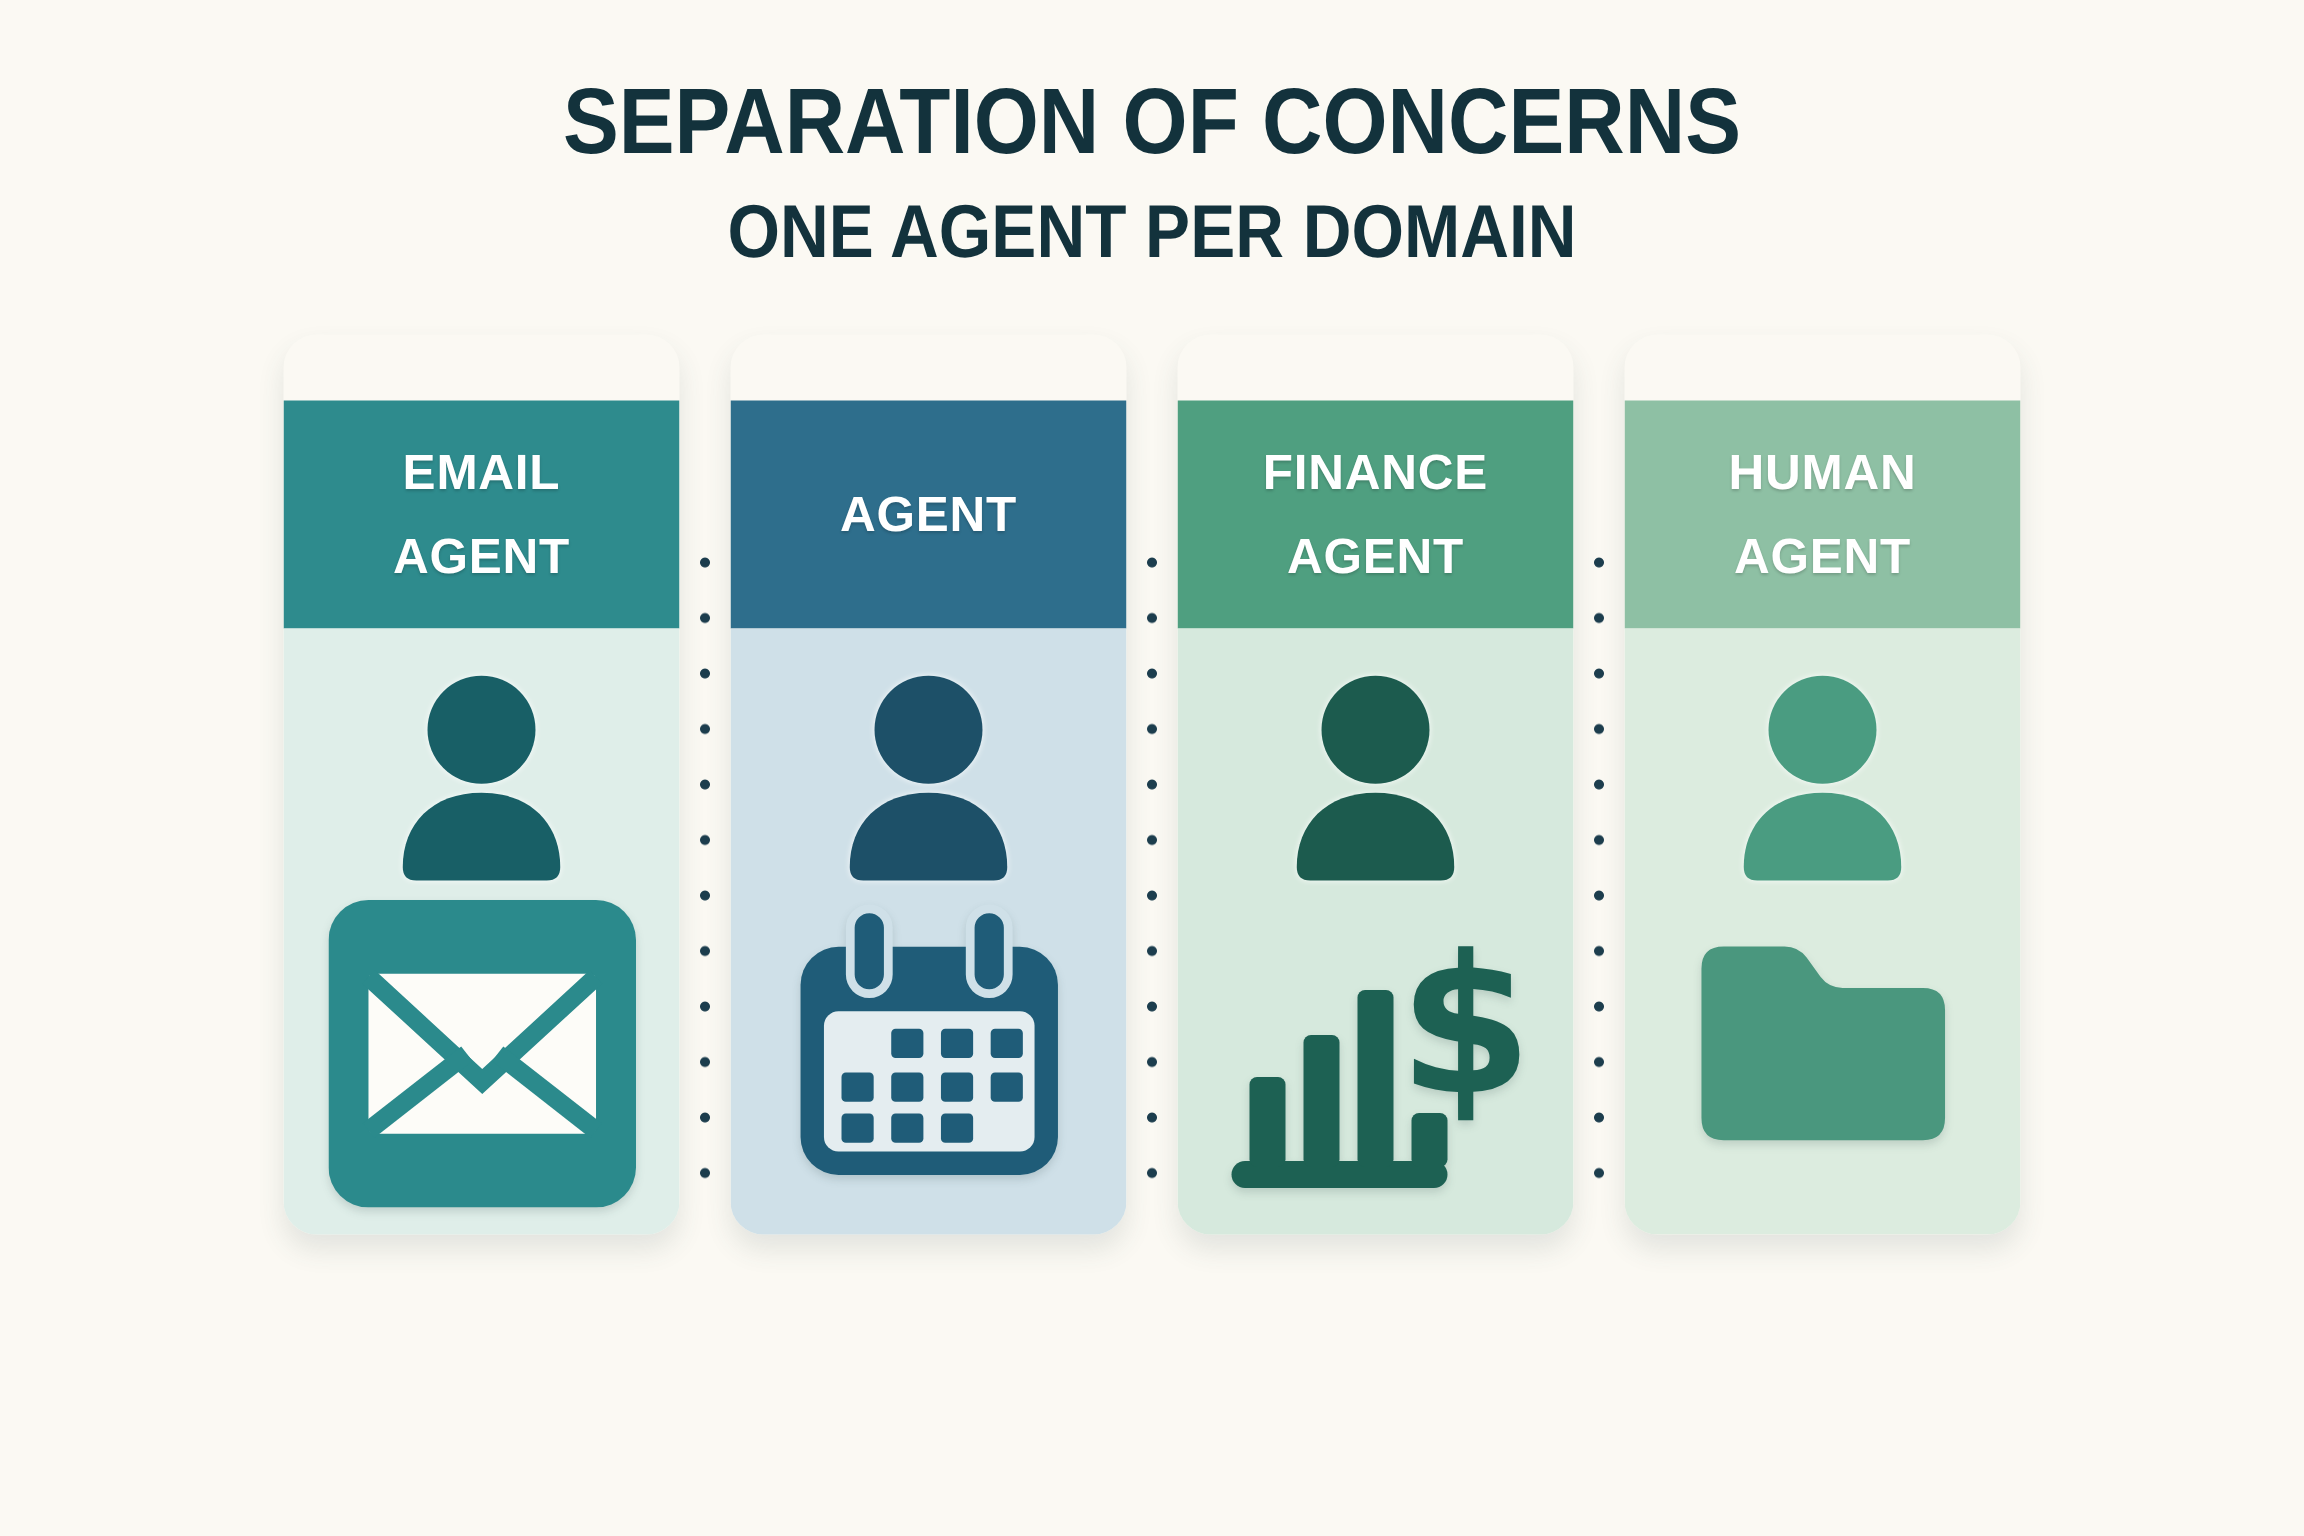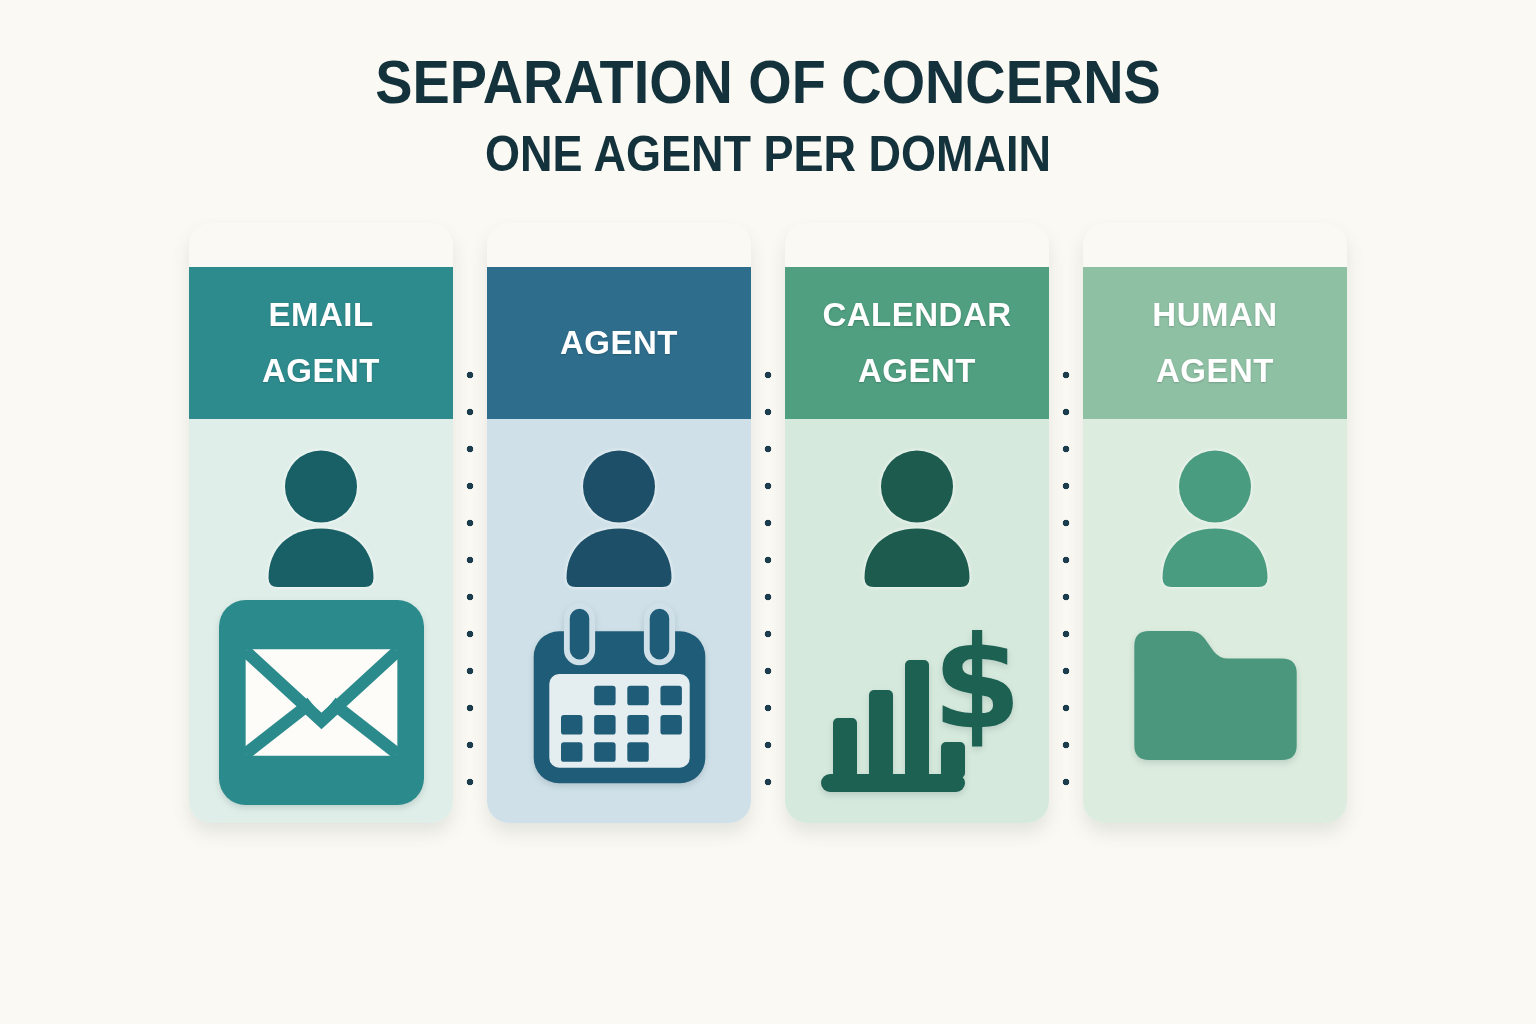--- a/index.html
+++ b/index.html
@@ -184,21 +184,21 @@
         </span>
       </div>
     </section>
 
     <div class="sep">
         <i class="dots"></i>
       </div>
 
     <section class="column" style="--header-bg: #4f9f80; --body-bg: #d6e9dd; --person-color: #1c5b4e; --tool-color: #1d6153;">
       <header class="col-header">
-        <span class="hline">CALENDAR</span>
+        <span class="hline">FINANCE</span>
         <span class="hline">AGENT</span>
       </header>
       <div class="col-body">
         <span class="person">
           <svg viewBox="0 0 100 100" width="150" height="155">
             <circle cx="50" cy="26" r="24" fill="currentColor"></circle>
             <path d="M50 54 C28 54 15 68 15 87 Q15 93 21 93 L79 93 Q85 93 85 87 C85 68 72 54 50 54 Z" fill="currentColor"></path>
           </svg>
         </span>
         <span class="tool">

